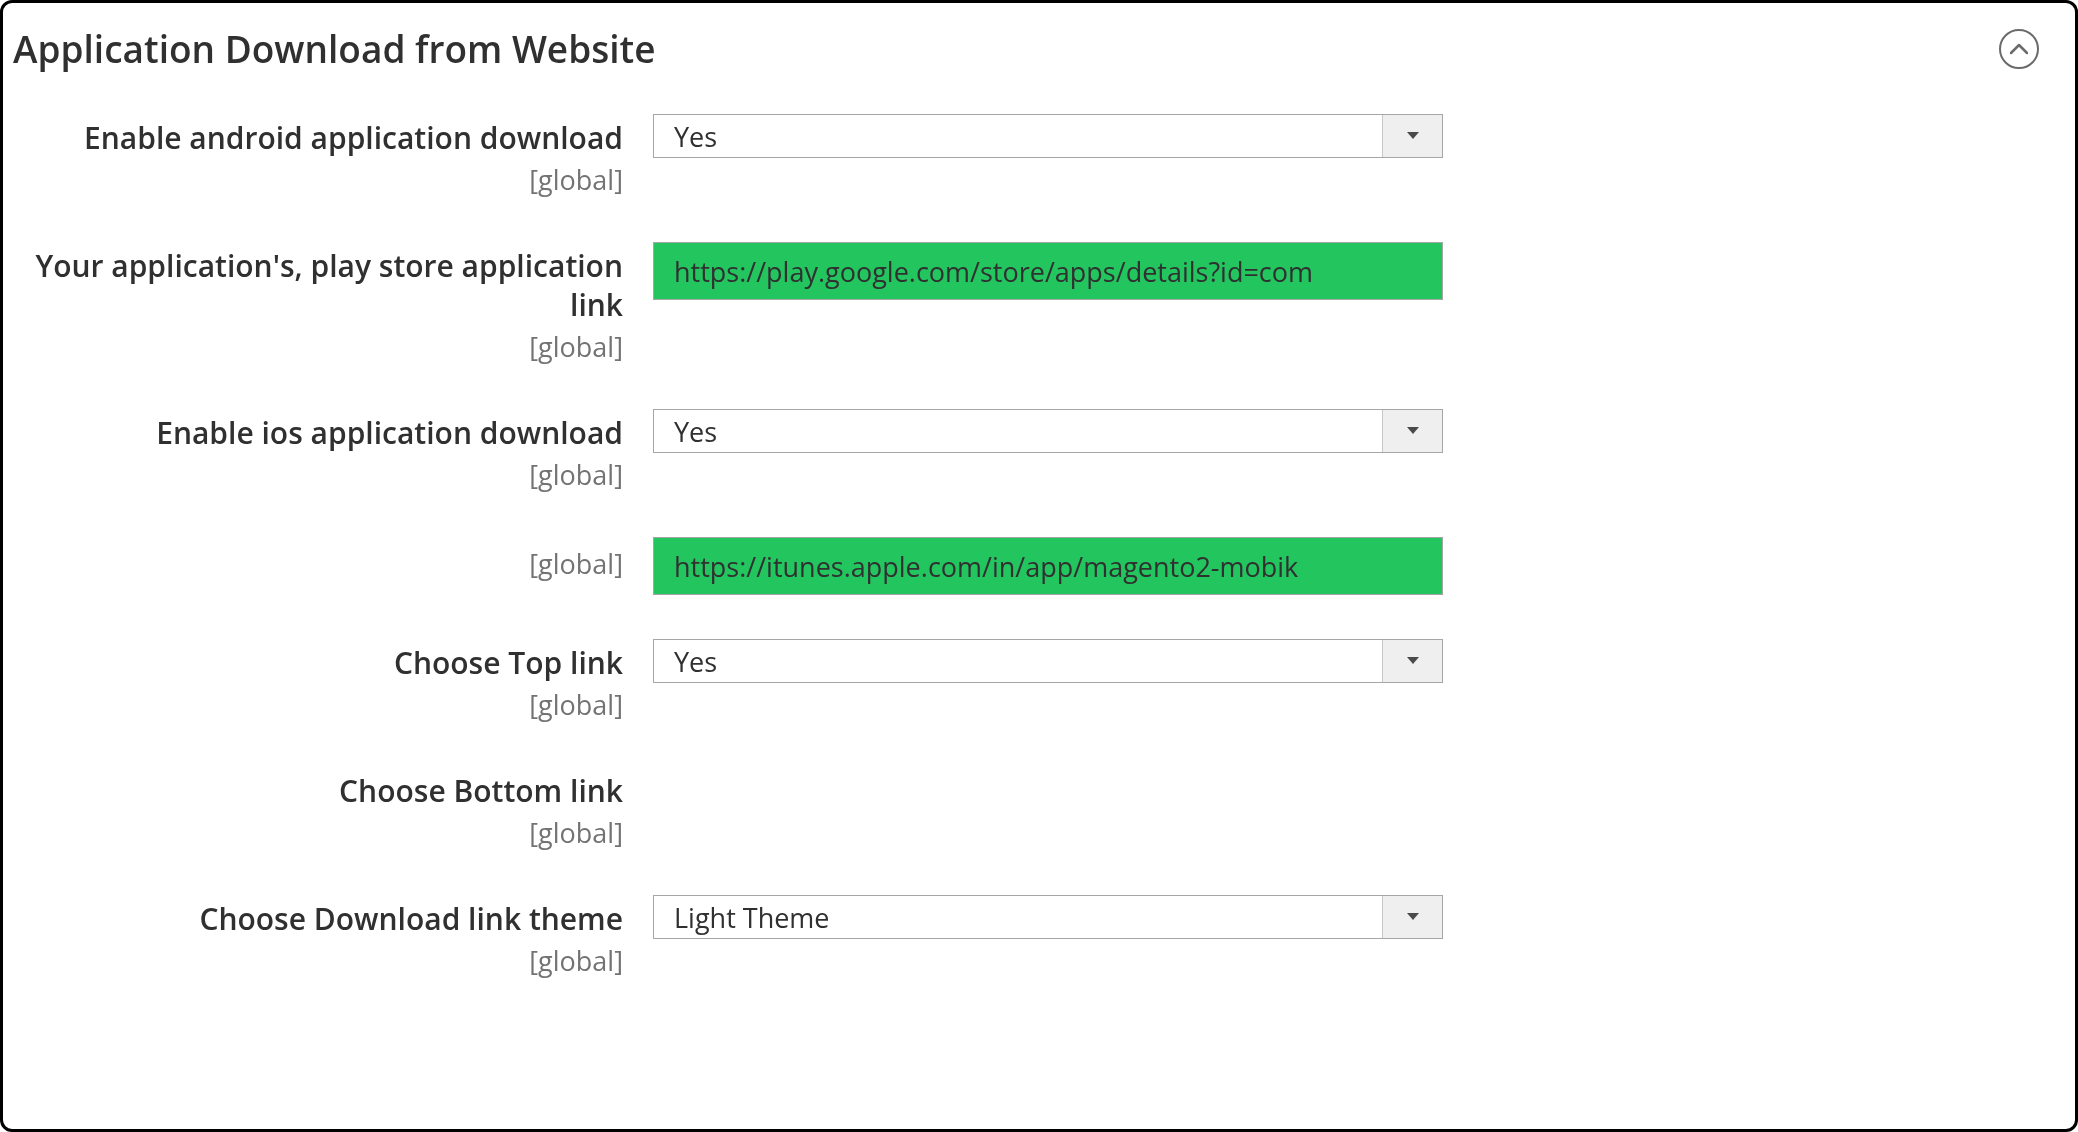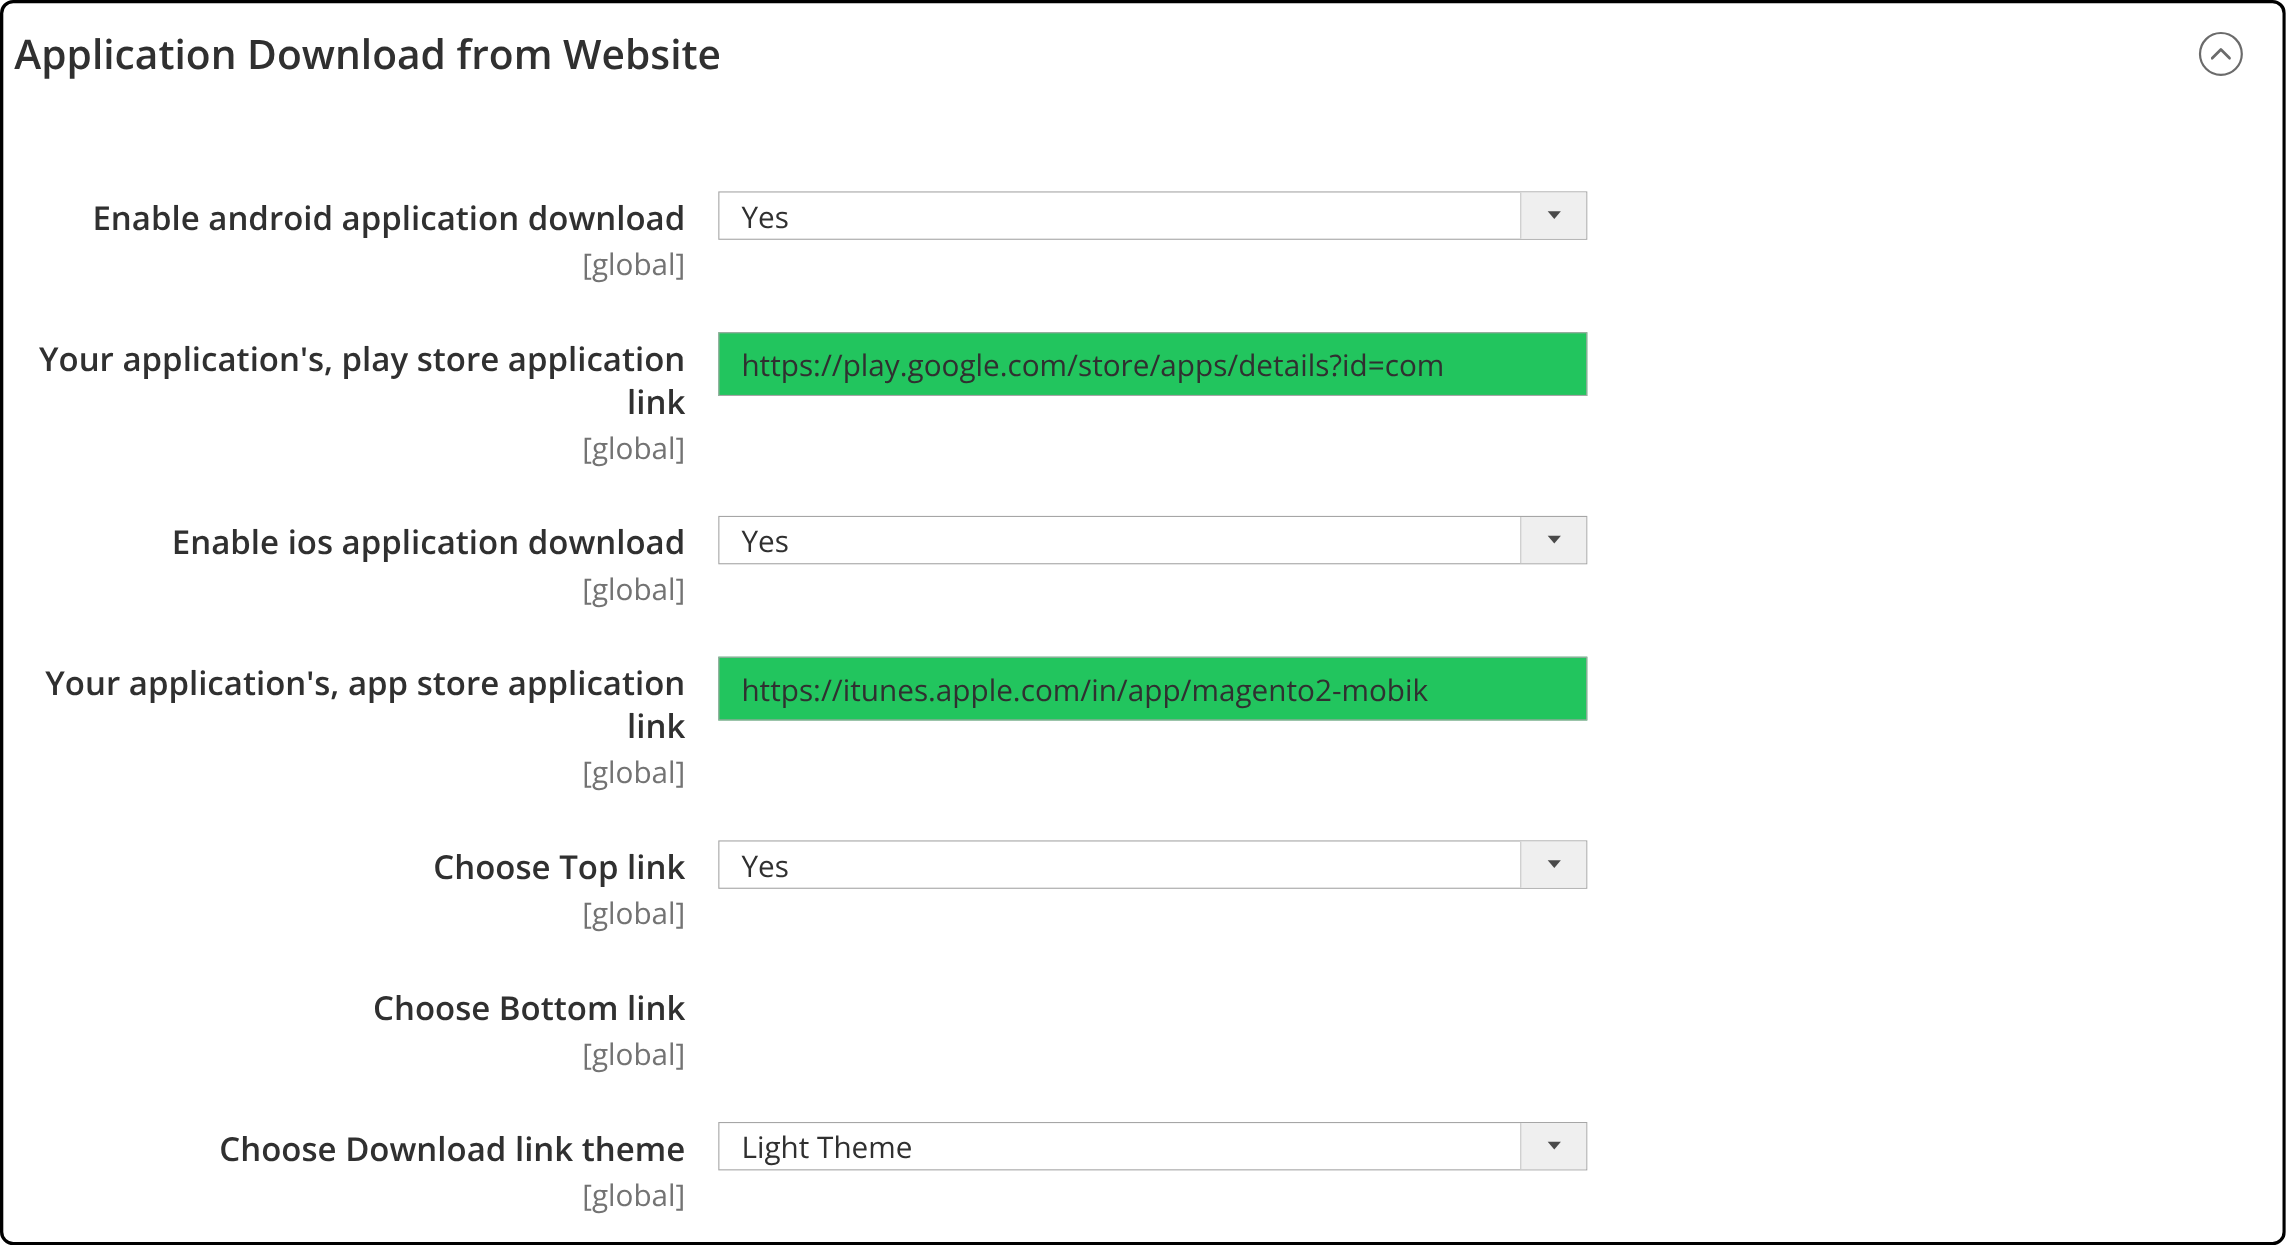--- a/index.html
+++ b/index.html
@@ -35,21 +35,20 @@
     border-radius: 50%;
     display: flex;
     align-items: center;
     justify-content: center;
     cursor: pointer;
     margin-top: 6px;
     margin-right: 6px;
   }
   .collapse-btn svg { display:block; }
   .fields {
-    margin-top: 60px;
   }
   .field-row {
     display: flex;
     align-items: flex-start;
     margin-bottom: 44px;
   }
   .label-col {
     width: 640px;
     text-align: right;
     padding-right: 30px;
@@ -159,21 +158,20 @@
             <svg width="14" height="10" viewBox="0 0 14 10">
                 <path d="M1 1 L7 8 L13 1 Z" fill="#4a4a4a"></path>
               </svg>
           </div>
         </div>
       </div>
     </div>
 
     <div class="field-row">
       <div class="label-col">
-        <div class="field-label">Your application's, app store application link</div>
         <div class="scope">[global]</div>
       </div>
       <div class="control-col">
         <input type="text" class="text-input" value="https://itunes.apple.com/in/app/magento2-mobik" style="">
       </div>
     </div>
 
     <div class="field-row">
       <div class="label-col">
         <div class="field-label">Choose Top link</div>

